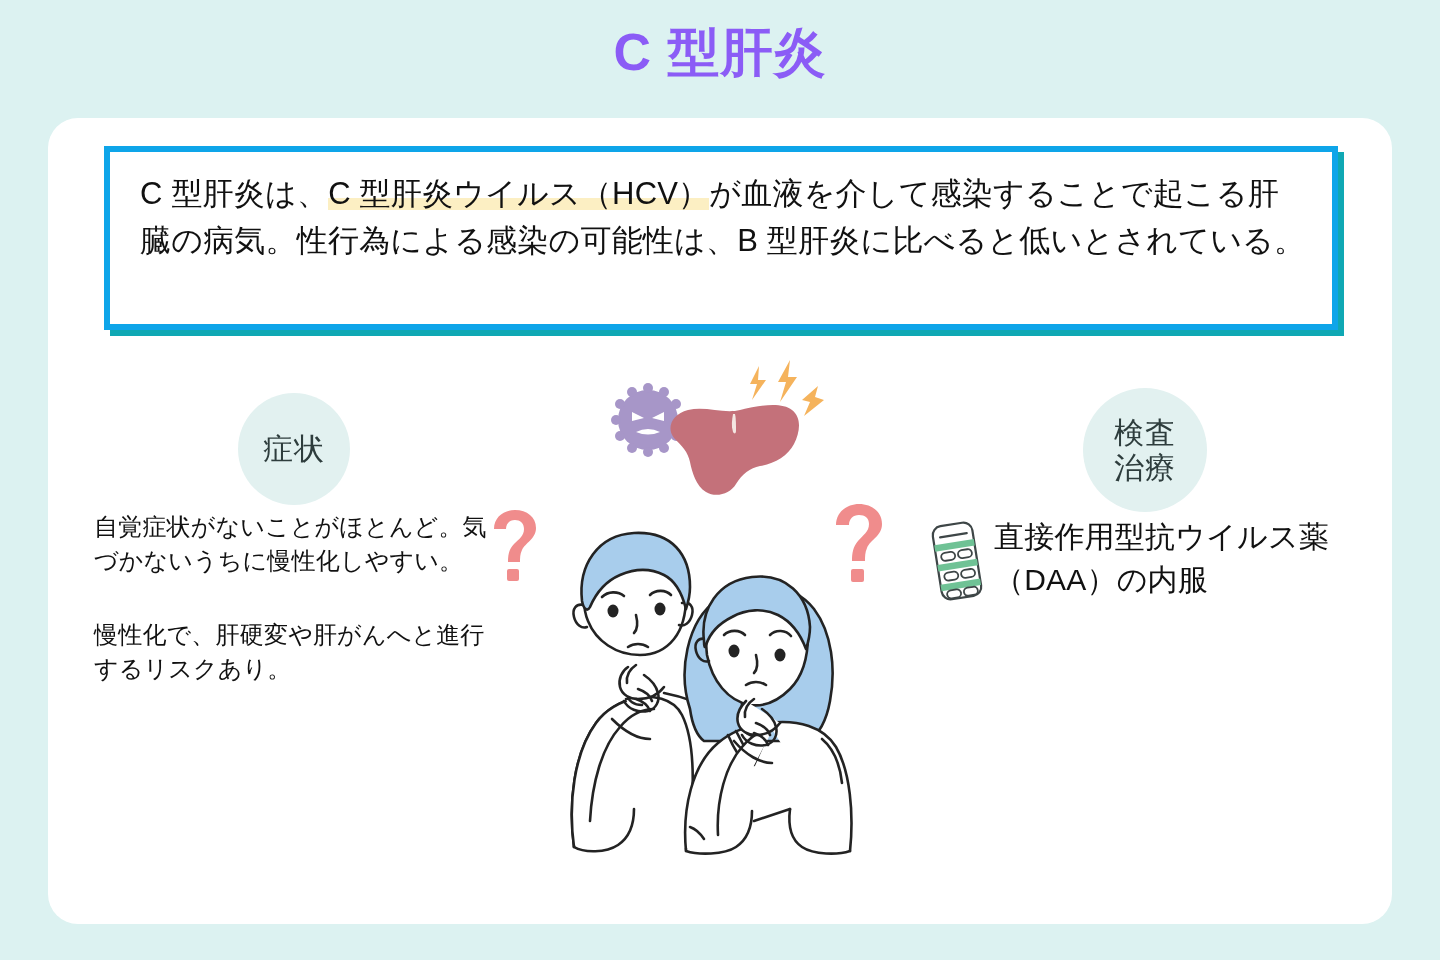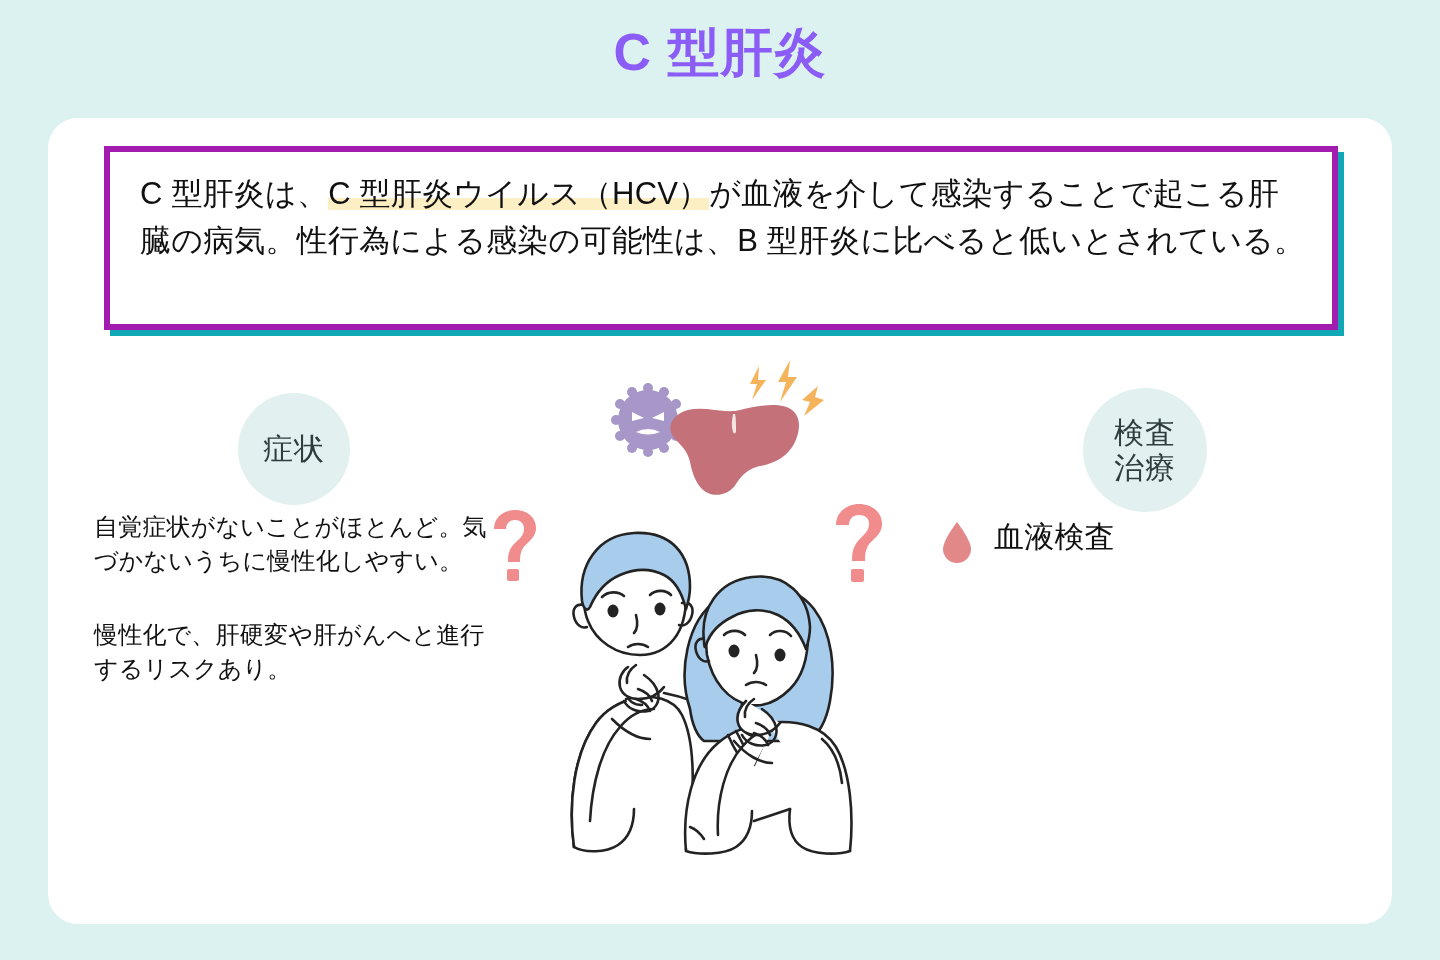--- a/index.html
+++ b/index.html
@@ -41,21 +41,21 @@
   .desc-wrap { position:absolute; left:56px; top:28px; width:1240px; height:190px; }
   .desc-shadow {
     position:absolute; left:6px; top:6px;
     width:1234px; height:184px;
     border:6px solid #0FA8B4;
     background:transparent;
   }
   .desc-box {
     position:absolute; left:0; top:0;
     width:1234px; height:184px;
-    border:6px solid #a21caf;
+    border:6px solid #0ea5e9;
     background:#FFFFFF;
   }
   .desc-text {
     position:absolute; left:0; top:0;
     width:1222px; height:172px;
     padding:18px 26px 0 30px;
     font-size:31px;
     line-height:1.52;
     color:#111111;
     letter-spacing:0.2px;
@@ -137,29 +137,41 @@
       <span>症状</span>
     </div>
 
     <div class="sym-body">
       <p>自覚症状がないことがほとんど。気づかないうちに慢性化しやすい。</p>
       <p>慢性化で、肝硬変や肝がんへと進行するリスクあり。</p>
     </div>
 
     <div class="test-list">
 
-
       <div class="test-row">
         <div class="test-icon">
-          <svg width="34" height="46" viewBox="0 0 34 46">
-            <path d="M17 2 C17 2 3 20 3 29 A14 14 0 0 0 31 29 C31 20 17 2 17 2 Z" fill="#E38888"></path>
+          <svg width="56" height="82" viewBox="0 0 56 82">
+            <g transform="rotate(-9 28 41)">
+              <rect x="8" y="4" width="40" height="74" rx="9" ry="9" fill="#FFFFFF" stroke="#3E4647" stroke-width="2.2"></rect>
+              <rect x="8" y="22" width="40" height="6.5" fill="#6FC295"></rect>
+              <rect x="8" y="42" width="40" height="6.5" fill="#6FC295"></rect>
+              <rect x="8" y="62" width="40" height="6.5" fill="#6FC295"></rect>
+              <line x1="15" y1="15" x2="42" y2="15" stroke="#3E4647" stroke-width="2.2" stroke-linecap="round"></line>
+              <rect x="13" y="31" width="14" height="8" rx="4" fill="#FFFFFF" stroke="#3E4647" stroke-width="1.8"></rect>
+              <rect x="30" y="31" width="14" height="8" rx="4" fill="#FFFFFF" stroke="#3E4647" stroke-width="1.8"></rect>
+              <rect x="13" y="51" width="14" height="8" rx="4" fill="#FFFFFF" stroke="#3E4647" stroke-width="1.8"></rect>
+              <rect x="30" y="51" width="14" height="8" rx="4" fill="#FFFFFF" stroke="#3E4647" stroke-width="1.8"></rect>
+              <rect x="13" y="69" width="14" height="8" rx="4" fill="#FFFFFF" stroke="#3E4647" stroke-width="1.8"></rect>
+              <rect x="30" y="69" width="14" height="8" rx="4" fill="#FFFFFF" stroke="#3E4647" stroke-width="1.8"></rect>
+            </g>
           </svg>
         </div>
-        <div class="test-label">血液検査</div>
+        <div class="test-label">直接作用型抗ウイルス薬（DAA）の内服</div>
       </div>
+
 
     </div>
 
     <div class="illus-organ">
       <svg width="250" height="150" viewBox="0 0 250 150">
 
         <g>
           <g fill="#A796C8">
             <circle cx="52" cy="62" r="30"></circle>
             <g>

